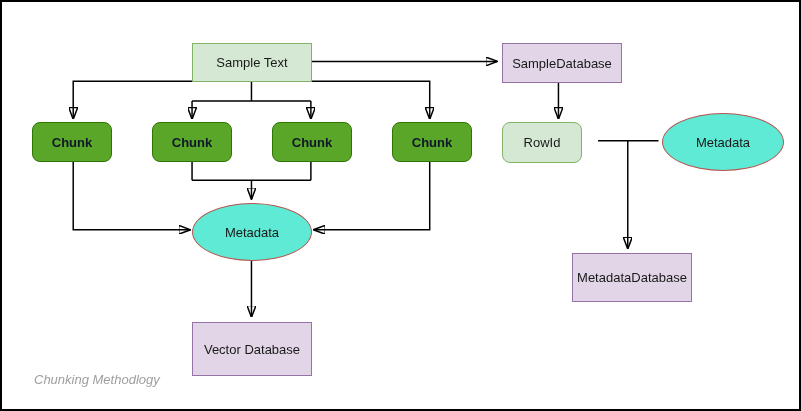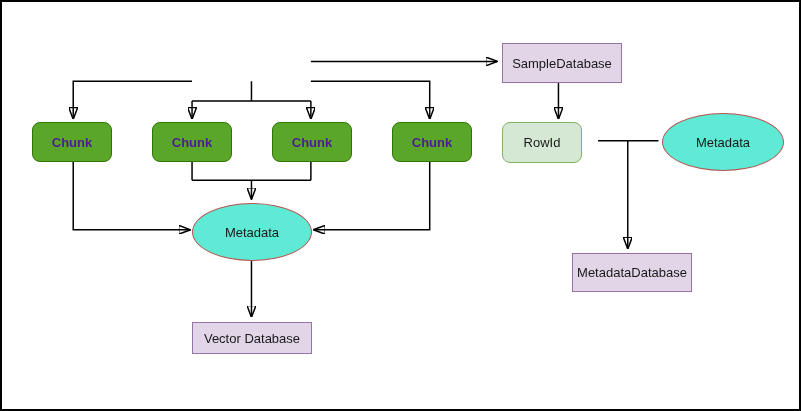--- a/index.html
+++ b/index.html
@@ -22,21 +22,21 @@
     position:absolute; z-index:2;
     box-sizing:border-box;
     display:flex; align-items:center; justify-content:center;
     font-size:13px; color:#1a1a1a; text-align:center;
     white-space:nowrap;
   }
   .rect-lightgreen { background:#d5e8d4; border:1px solid #82b366; }
   .rect-purple     { background:#e1d5e7; border:1px solid #9673a6; }
   .chunk {
     background:#5aa629; border:1px solid #2d7600;
-    border-radius:8px; color:#4c1d95; font-weight:bold;
+    border-radius:8px; color:#0f172a; font-weight:bold;
   }
   .rounded-lightgreen {
     background:#d5e8d4; border:1px solid #82b366; border-radius:8px;
   }
   .ellipse { background:#5eead4; border:1px solid #b85450; border-radius:50%; }
   .caption {
     position:absolute; z-index:2;
     left:32px; top:370px;
     font-style:italic; font-size:13px; color:#9e9e9e;
   }
@@ -62,35 +62,37 @@
     <path d="M70,160 V230 H188" marker-end="url(#arrow)"></path>
     <path d="M190,160 V180 M310,160 V180 M190,180 H310"></path>
     <path d="M250,180 V199" marker-end="url(#arrow)"></path>
     <path d="M430,160 V230 H313" marker-end="url(#arrow)"></path>
     <path d="M250,259 V318" marker-end="url(#arrow)"></path>
     <path d="M560,81 V118" marker-end="url(#arrow)"></path>
     <path d="M600,140 H661"></path>
     <path d="M630,140 V249" marker-end="url(#arrow)"></path>
   </svg>
 
+  <div class="node rect-lightgreen" style="left:190px; top:41px; width:120px; height:39px;">Sample Text</div>
 
   <div class="node chunk" style="left:30px; top:120px; width:80px; height:40px;">Chunk</div>
 
   <div class="node chunk" style="left:150px; top:120px; width:80px; height:40px;">Chunk</div>
 
   <div class="node chunk" style="left:270px; top:120px; width:80px; height:40px;">Chunk</div>
 
   <div class="node chunk" style="left:390px; top:120px; width:80px; height:40px;">Chunk</div>
 
   <div class="node ellipse" style="left:190px; top:201px; width:120px; height:58px;">Metadata</div>
 
-  <div class="node rect-purple" style="left:190px; top:320px; width:120px; height:32px;">Vector Database</div>
+  <div class="node rect-purple" style="left:190px; top:320px; width:120px; height:54px;">Vector Database</div>
 
   <div class="node rect-purple" style="left:500px; top:41px; width:120px; height:40px;">SampleDatabase</div>
 
   <div class="node rounded-lightgreen" style="left:500px; top:120px; width:80px; height:41px;">RowId</div>
 
   <div class="node ellipse" style="left:660px; top:111px; width:122px; height:58px;">Metadata</div>
 
-  <div class="node rect-purple" style="left:570px; top:251px; width:120px; height:39px;">MetadataDatabase</div>
+  <div class="node rect-purple" style="left:570px; top:251px; width:120px; height:49px;">MetadataDatabase</div>
 
+  <div class="caption">Chunking Methodlogy</div>
 
 </div>
 
 </body></html>

